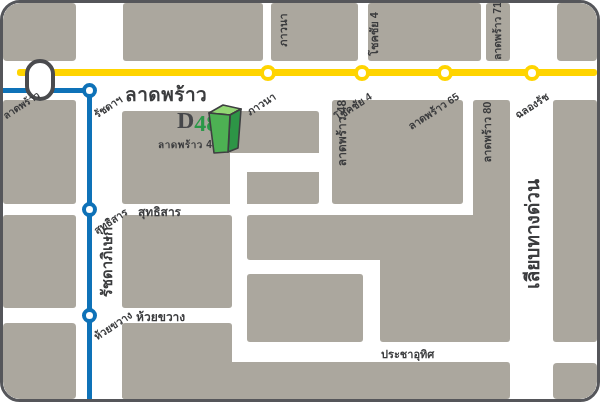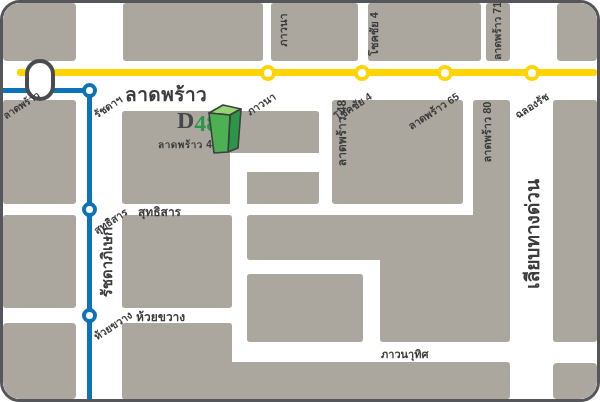--- a/index.html
+++ b/index.html
@@ -90,21 +90,21 @@
 
   <div class="b-station" style="left:79px;top:80px;"></div>
   <div class="b-station" style="left:79px;top:199px;"></div>
   <div class="b-station" style="left:79px;top:305px;"></div>
 
   <div class="capsule"></div>
 
   <div class="lbl main-road-name" style="left:122px;top:76px;">ลาดพร้าว</div>
   <div class="lbl road-name" style="left:135px;top:199px;">สุทธิสาร</div>
   <div class="lbl road-name" style="left:133px;top:304px;">ห้วยขวาง</div>
-  <div class="lbl" style="left:378px;top:342px;font-size:11px;">ภาวนาุทิศ</div>
+  <div class="lbl" style="left:378px;top:342px;font-size:11px;">ประชาอุทิศ</div>
 
   <div class="vlabel" style="left:280px;top:27px;">ภาวนา</div>
   <div class="vlabel" style="left:371px;top:31px;">โชคชัย 4</div>
   <div class="vlabel" style="left:494px;top:28px;font-size:10.5px;">ลาดพร้าว 71</div>
   <div class="vlabel" style="left:338px;top:130px;font-size:12px;">ลาดพร้าว 48</div>
   <div class="vlabel" style="left:484px;top:129px;">ลาดพร้าว 80</div>
   <div class="vlabel" style="left:104px;top:259px;font-size:15px;">รัชดาภิเษก</div>
   <div class="vlabel" style="left:529px;top:231px;font-size:19px;">เลียบทางด่วน</div>
 
   <div class="diag diag-r" style="right:322px;top:84px;">ภาวนา</div>

